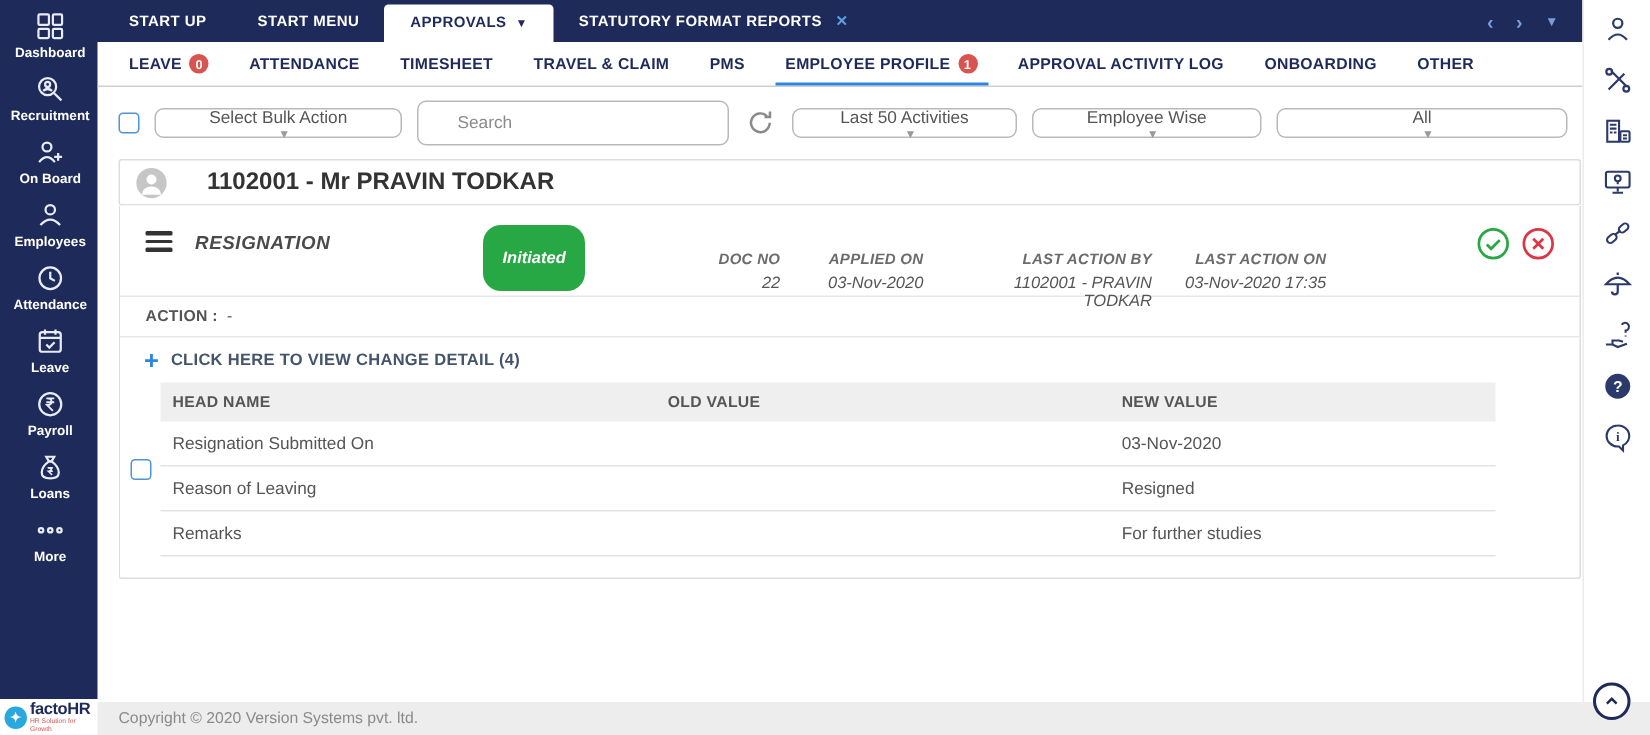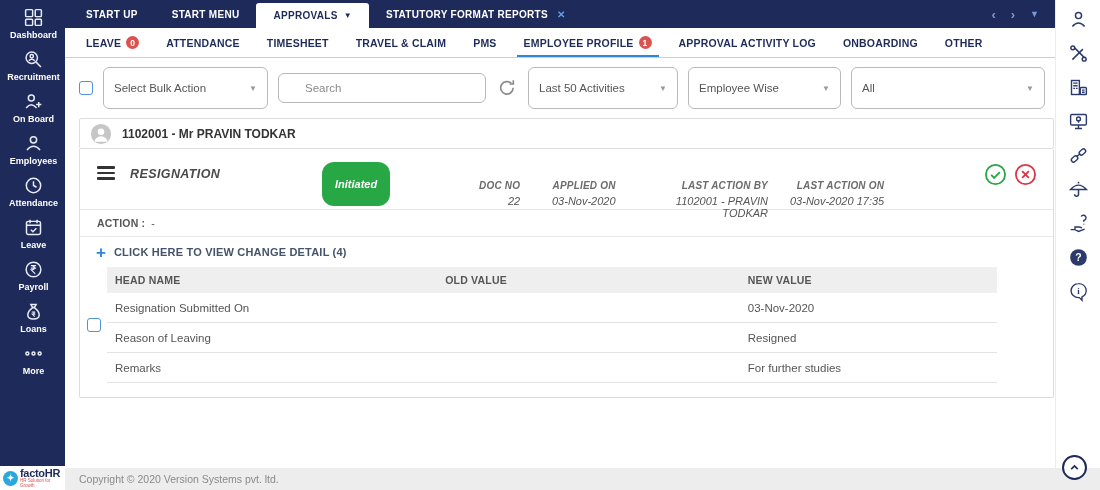--- a/index.html
+++ b/index.html
@@ -62,36 +62,36 @@
     color:#fff; font-size:8.5px; font-weight:bold; display:flex;
     align-items:center; justify-content:center; }
 
   
   .content { position:absolute; left:65px; top:58px; width:990px; height:410px;
     background:#fff; }
 
   .filterbar { display:flex; align-items:center; gap:10px; padding:9px 0 9px 14px; }
   .chk { width:14px; height:14px; border:1.5px solid #4f94d6; border-radius:3px;
     background:#fff; cursor:pointer; flex-shrink:0; }
-  .dropdown { height:42px; border:1px solid #b9b9b9; border-radius:6px;
+  .dropdown { height:20px; border:1px solid #b9b9b9; border-radius:6px;
     display:flex; align-items:center; justify-content:space-between;
-    padding:0 10px; color:#555; font-size:11.5px; cursor:pointer; background:#fff; }
+    padding:0 0; color:#555; font-size:11.5px; cursor:pointer; background:#fff;flex-direction:column; }
   .dropdown .dcaret { color:#999; font-size:8px; margin-left:8px; }
   .search-input { height:30px; width:208px; border:1px solid #b9b9b9;
     border-radius:6px; padding:0 26px; font-size:11.5px; color:#555;
     font-family:"Liberation Sans", sans-serif; }
   .search-input::placeholder { color:#8a8a8a; }
   .refresh { width:22px; height:22px; color:#8a8a8a; cursor:pointer; }
   .refresh svg { width:22px; height:22px; stroke:#8a8a8a; }
 
   .emp-box { margin-left:14px; width:975px; height:31px; border:1px solid #ddd;
     border-radius:2px; display:flex; align-items:center; gap:10px;
     padding-left:10px; background:#fff; }
   .avatar { width:22px; height:22px; }
-  .emp-name { font-size:12px; font-weight:bold; color:#333; }
+  .emp-name { font-size:16px; font-weight:bold; color:#333;margin-left:16px; }
 
   .card { margin-left:14px; width:975px; border:1px solid #dcdcdc;
     border-top:none; border-radius:0 0 2px 2px; background:#fff; }
   .card-head { position:relative; height:60px;font-style:italic; }
   .ham { position:absolute; left:17px; top:17px; width:18px; cursor:pointer; }
   .ham div { height:2.5px; background:#333; margin-bottom:3px; border-radius:1px; }
   .doc-type { position:absolute; left:50px; top:18px; font-size:12.5px;
     font-weight:bold; color:#4a4a4a; letter-spacing:0.4px; }
   .status-pill { position:absolute; left:242px; top:13px; background:#28a745;
     color:#fff; font-size:11px; font-weight:bold; padding:16px 13px;

